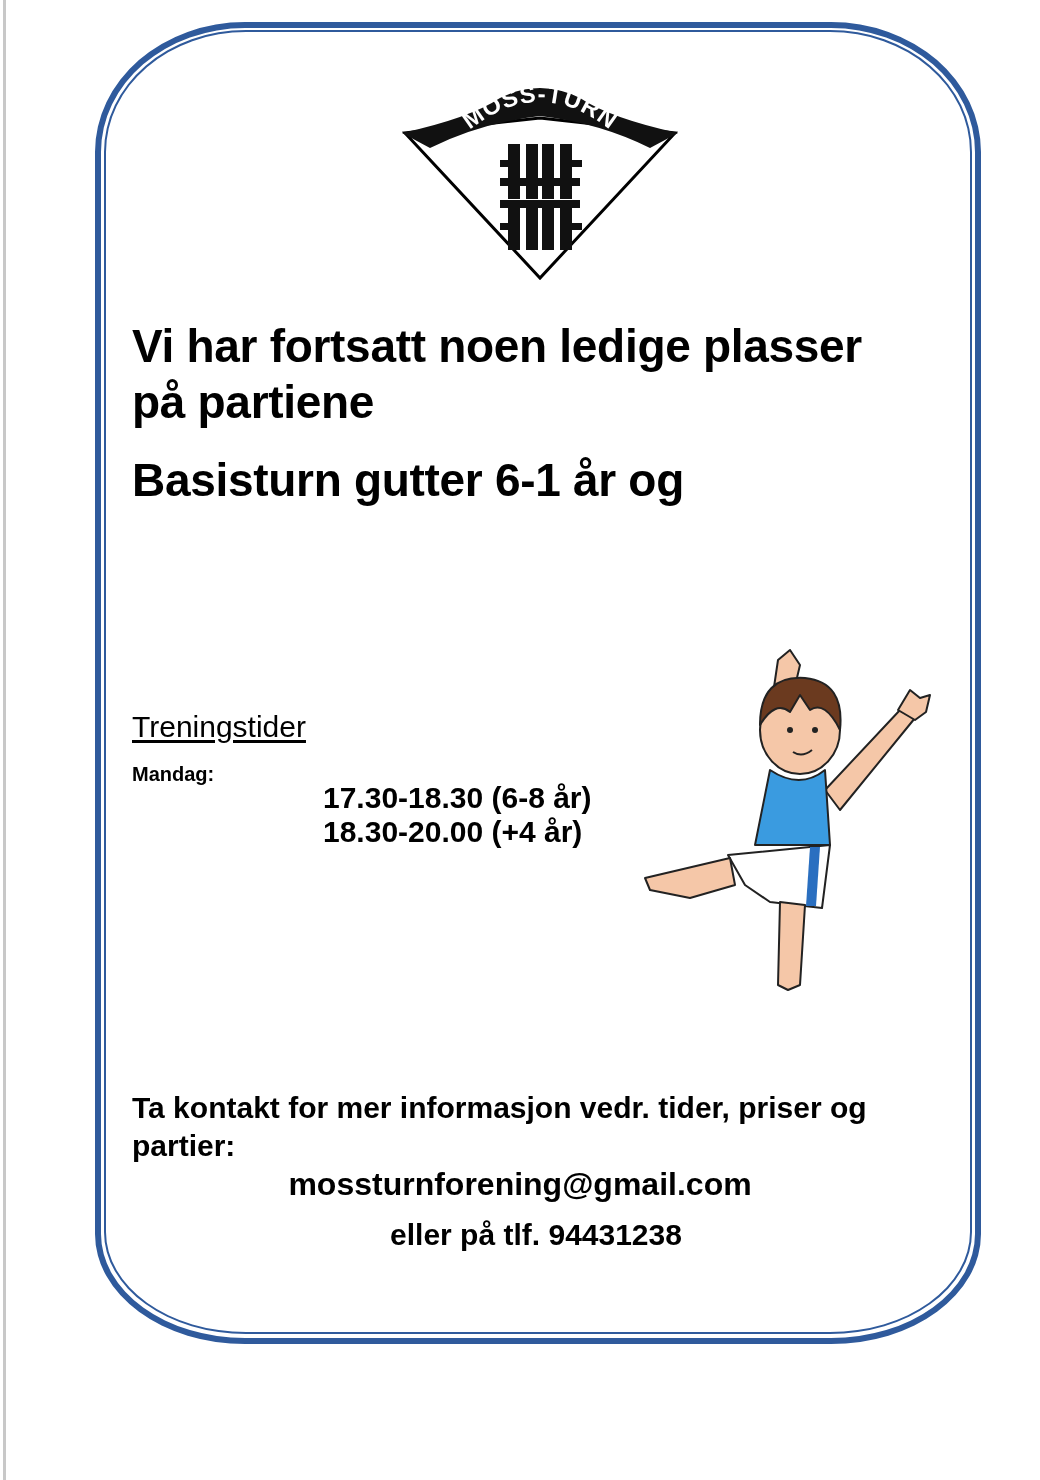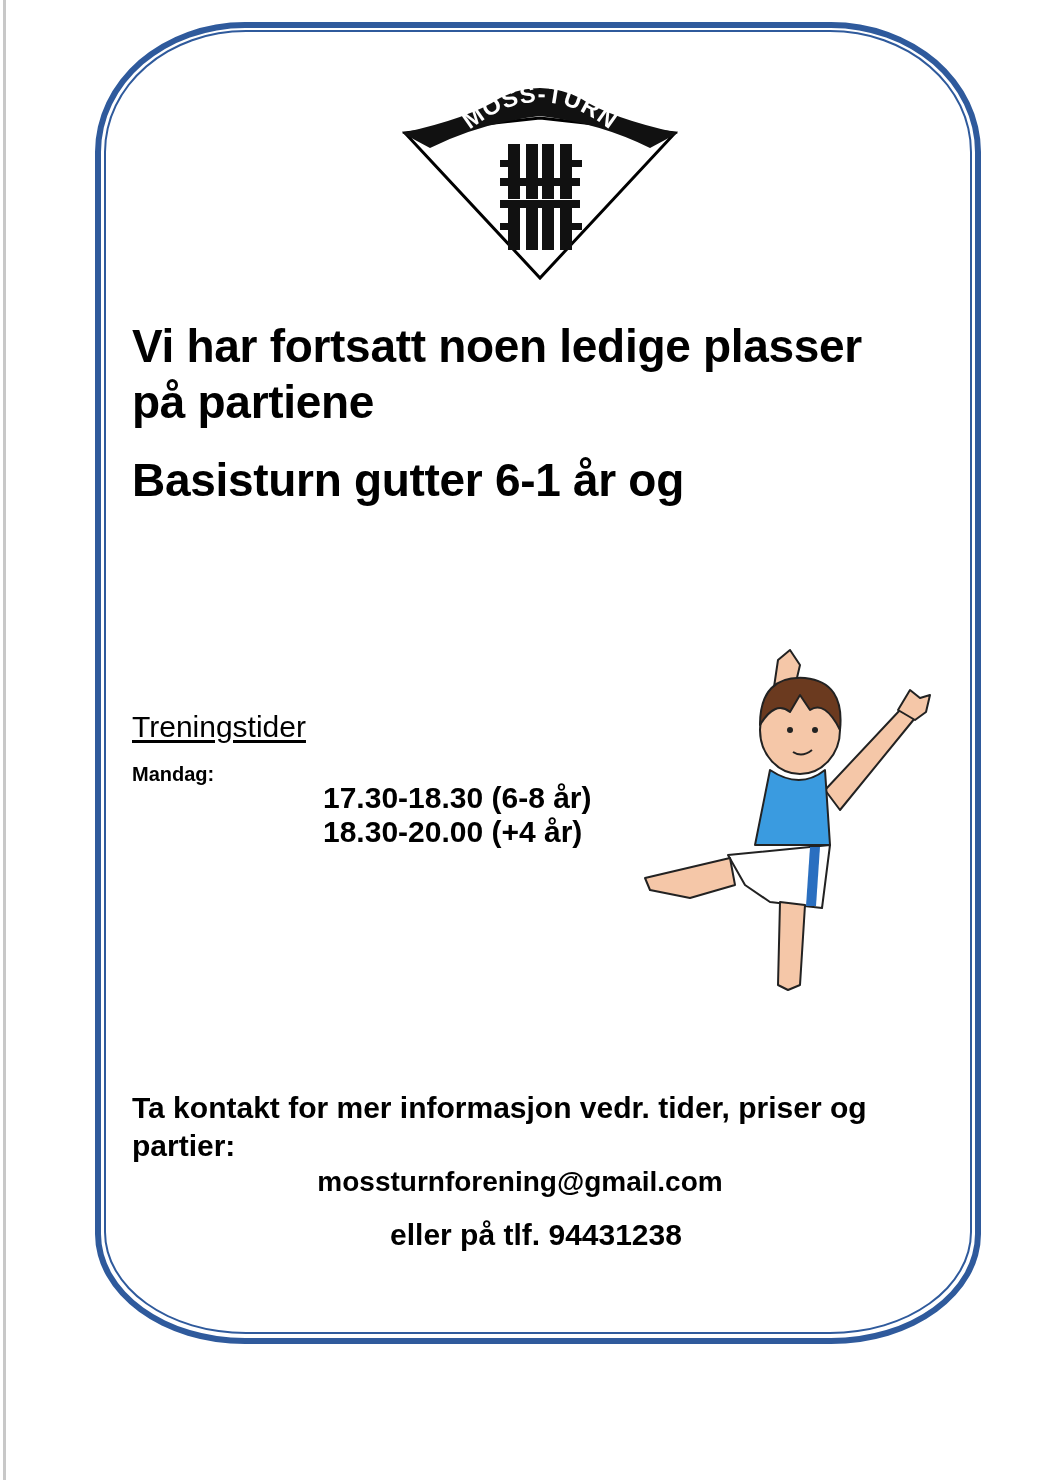--- a/index.html
+++ b/index.html
@@ -20,21 +20,21 @@
   }
   .logo { position:absolute; left:400px; top:78px; width:280px; height:205px; }
   .headline { position:absolute; left:132px; top:318px; font-weight:bold; font-size:46px; line-height:56px; letter-spacing:-0.3px; }
   .subline  { position:absolute; left:132px; top:452px; font-weight:bold; font-size:46px; line-height:56px; letter-spacing:-0.3px; }
   .schedule-title { position:absolute; left:132px; top:710px; font-weight:normal; font-size:30px; text-decoration:underline; text-underline-offset:3px; }
   .schedule-day { position:absolute; left:132px; top:763px; font-weight:bold; font-size:20px; }
   .schedule-time { position:absolute; left:323px; font-weight:bold; font-size:30px; }
   .t1 { top:766px;margin-top:15px; } .t2 { top:815px; }
   .gymnast { position:absolute; left:630px; top:640px; width:310px; height:365px; }
   .contact { position:absolute; left:132px; top:1076px; width:820px; font-weight:bold; font-size:30px; line-height:38px;margin-top:13px; }
-  .email { position:absolute; left:0; width:1040px; top:1166px; text-align:center; box-sizing:border-box; font-weight:bold; font-size:28px; }
+  .email { position:absolute; left:0; width:1040px; top:1166px; text-align:center; box-sizing:border-box; font-weight:bold; font-size:32px; }
   .phone { position:absolute; left:0; width:1040px; top:1218px; text-align:center; padding-left:32px; box-sizing:border-box; font-weight:bold; font-size:30px; }
 </style>
 </head>
 <body>
 
 <div class="left-edge"></div>
 <div class="frame-outer"></div>
 <div class="frame-inner"></div>
 
 <svg class="logo" viewBox="0 0 280 205">

